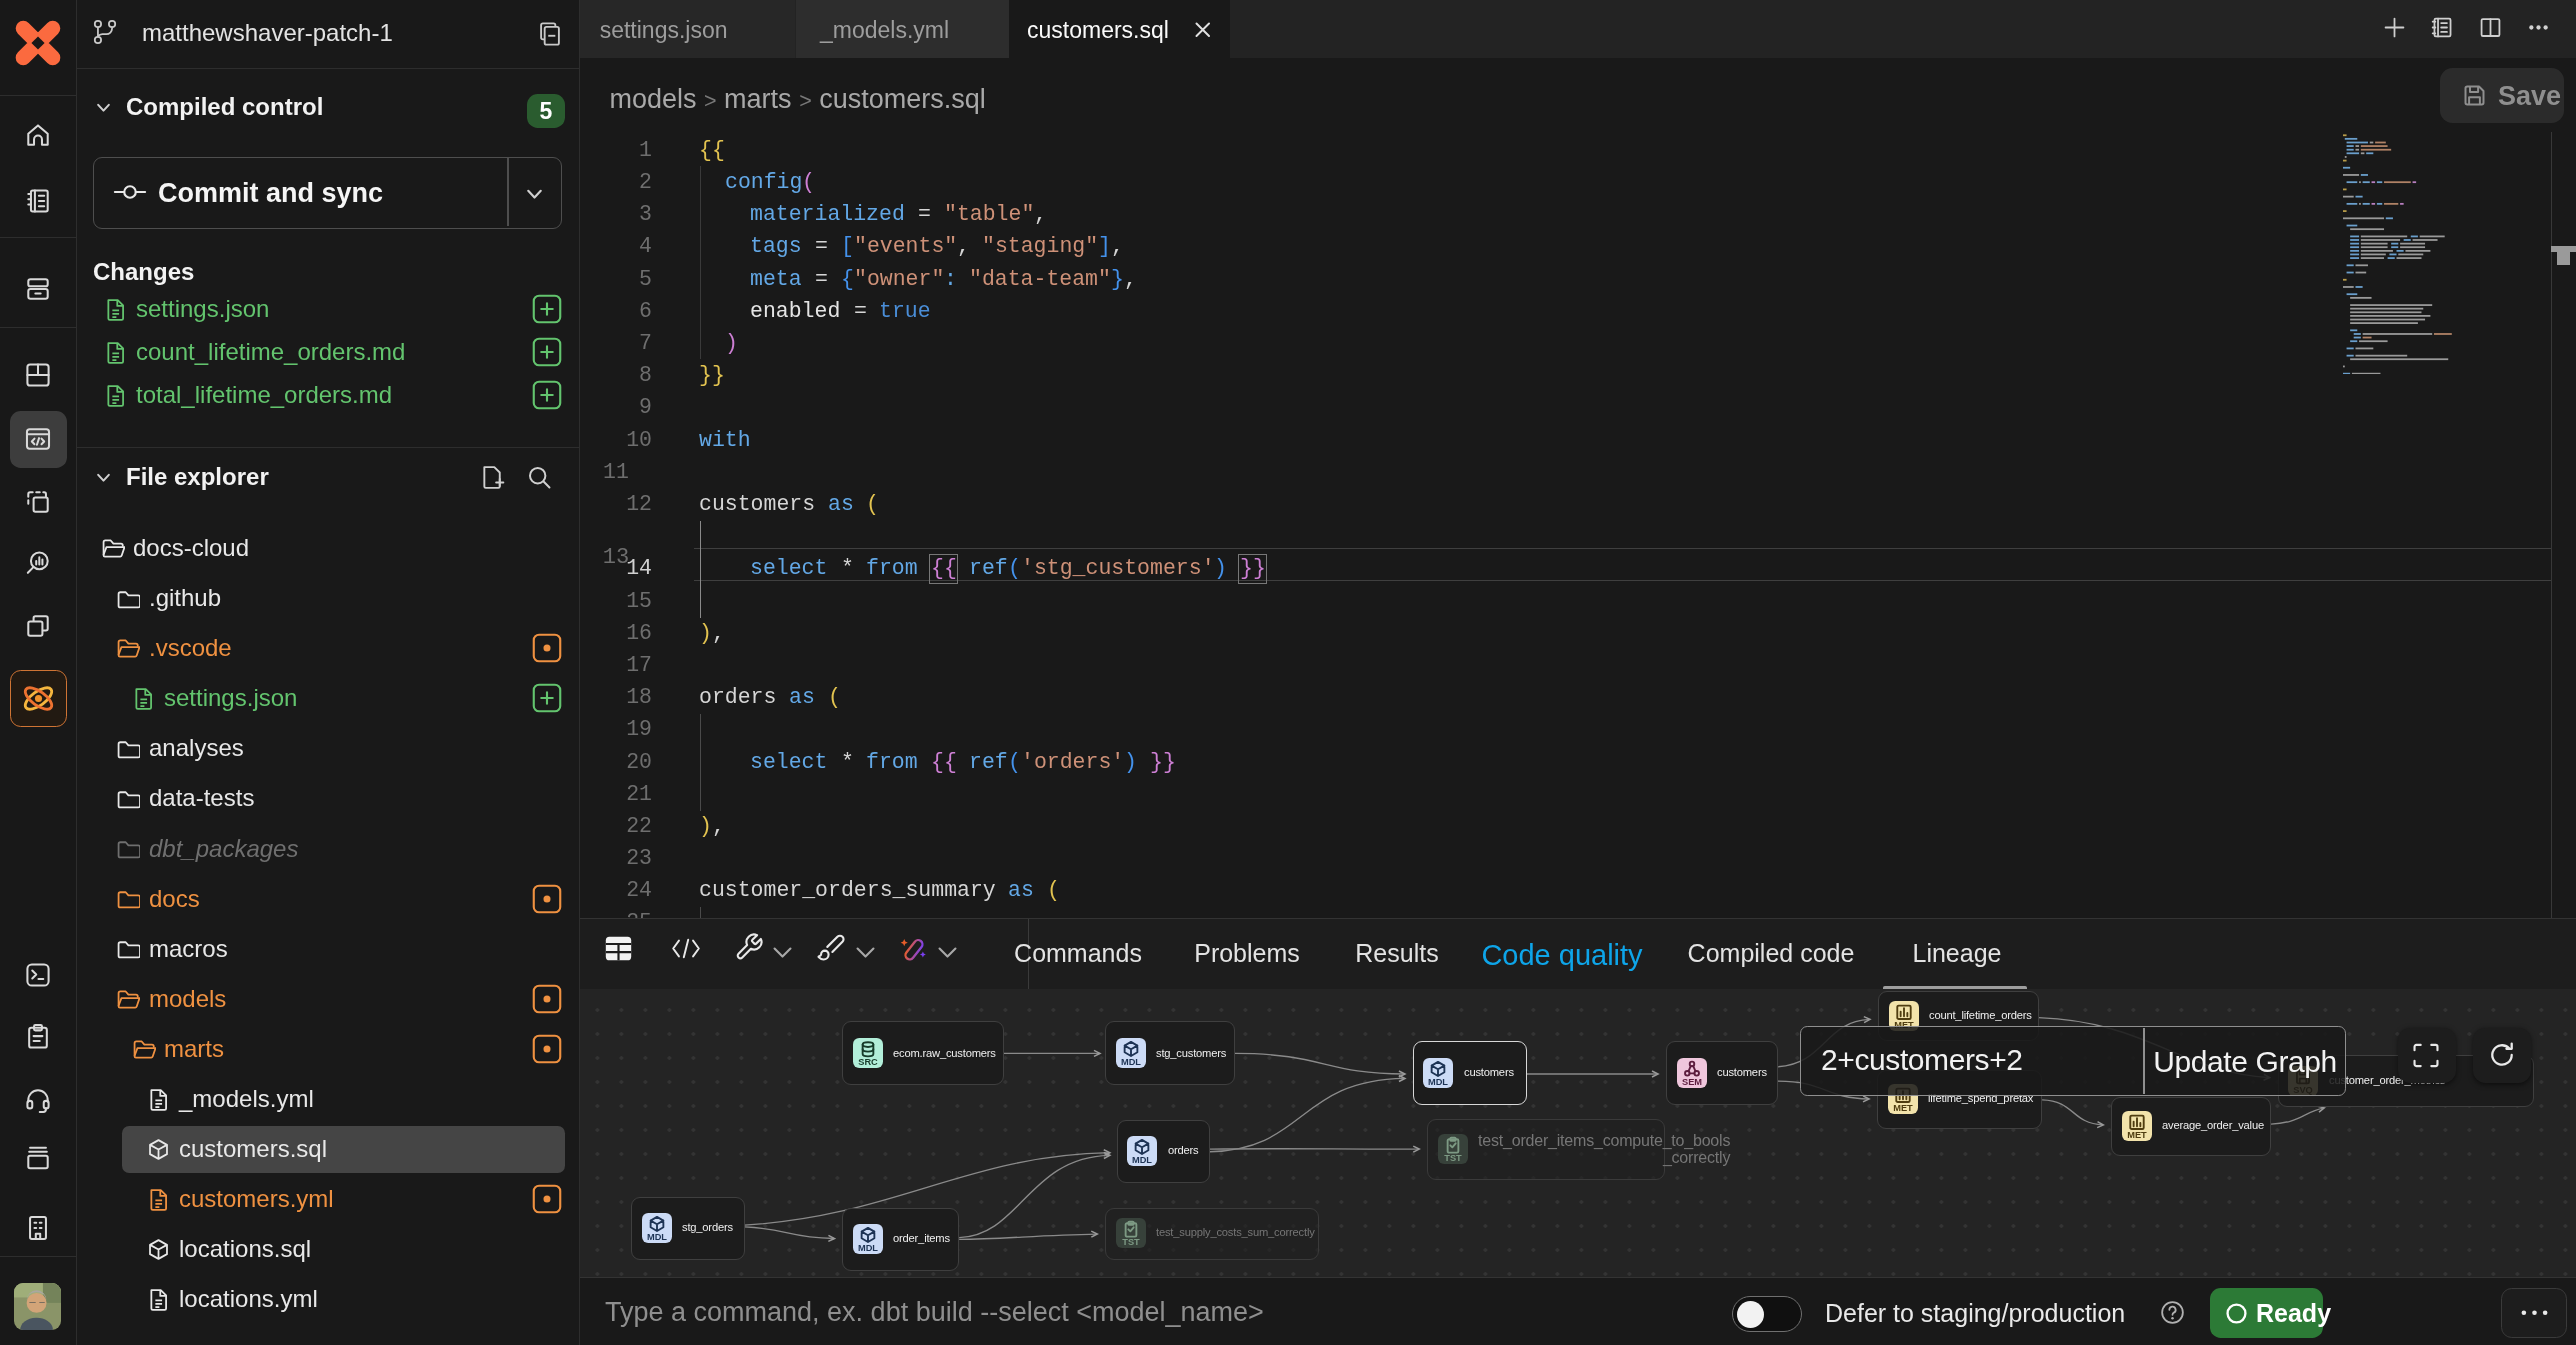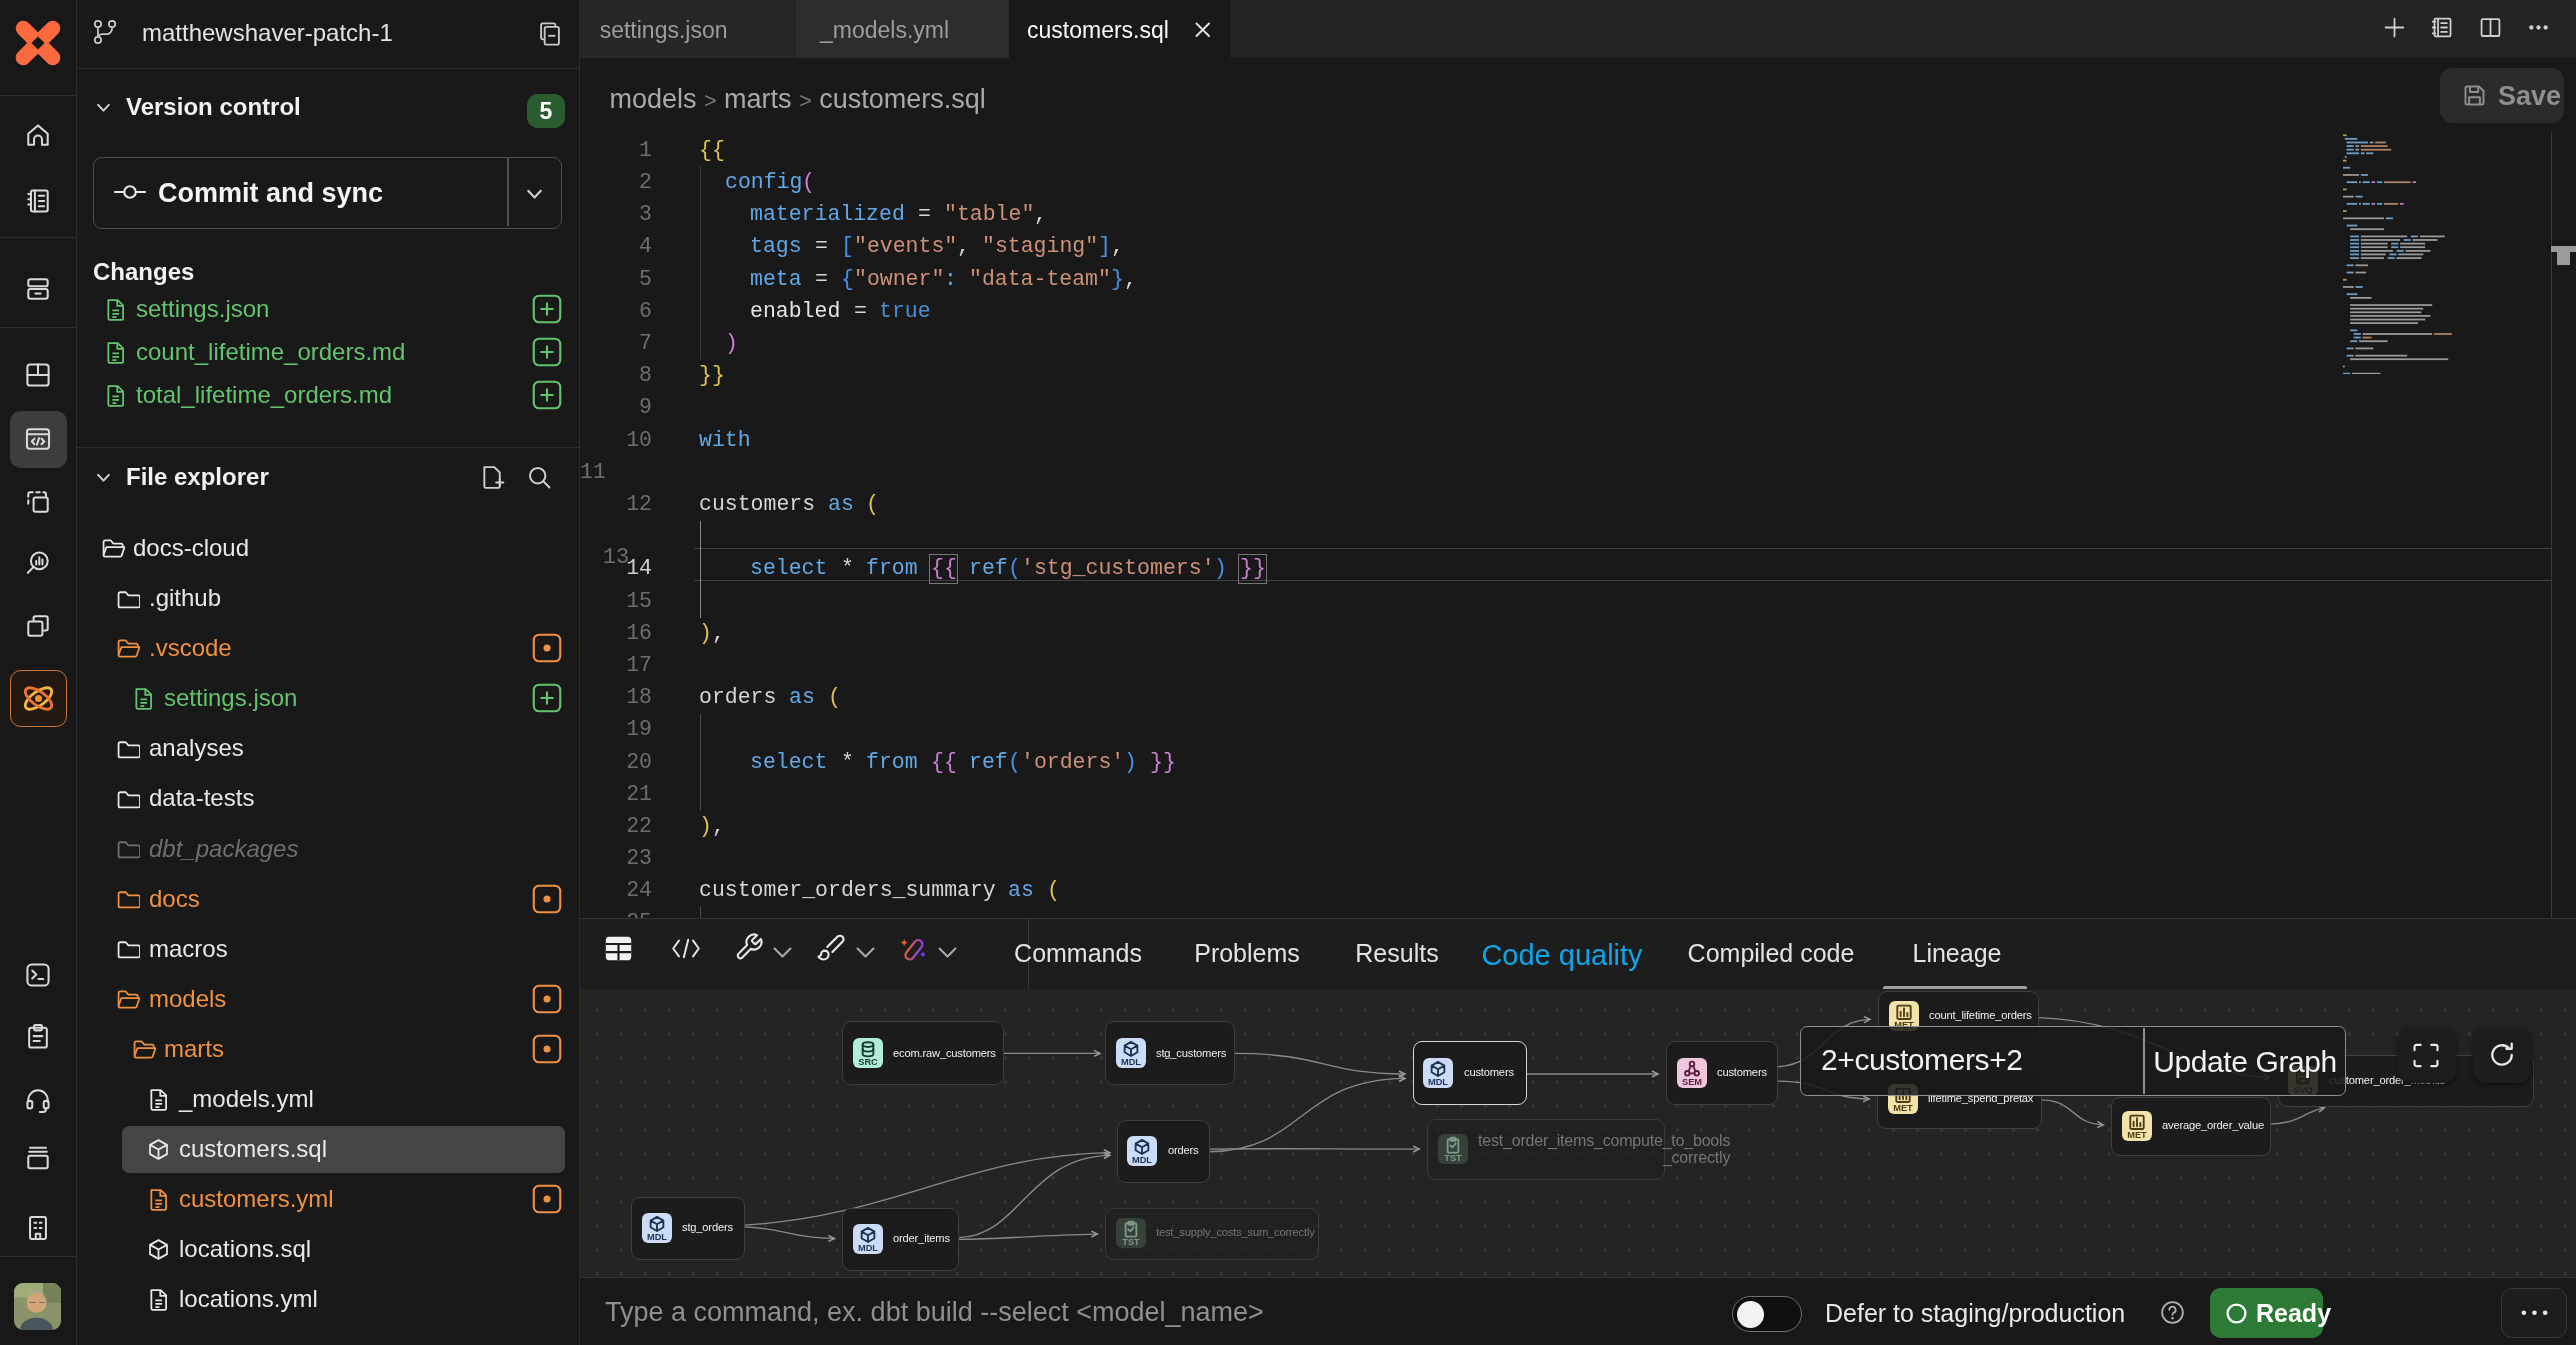--- a/index.html
+++ b/index.html
@@ -153,21 +153,21 @@
 <g fill="none" stroke="#c9c9c9" stroke-width="2.1" stroke-linejoin="round">
 <rect x="12" y="10" width="16" height="20" rx="2"></rect>
 <path d="M24 10 V8 a2 2 0 0 0 -2 -2 H10 a2 2 0 0 0 -2 2 v14 a2 2 0 0 0 2 2 h2"></path>
 <path d="M16 20 H24"></path>
 </g>
     </svg>
 <div class="a" style="left:0;top:68px;width:503px;height:0.9px;background:#2d2d2d;"></div>
 <svg class="ic" style="left:15px;top:96px" width="23" height="23" viewBox="0 0 26 26">
       <path d="M7 10 L13 16.5 L19 10" fill="none" stroke="#d0d0d0" stroke-width="2.3" stroke-linecap="round" stroke-linejoin="round"></path>
     </svg>
-<div class="a" style="left:49px;top:93px;font-size:24px;color:#f2f2f2;font-weight:700;">Version control</div>
+<div class="a" style="left:49px;top:93px;font-size:24px;color:#f2f2f2;font-weight:700;">Compiled control</div>
 <div class="a" style="left:450px;top:94px;width:38px;height:34px;background:#2a5c2f;border-radius:10.7px;color:#fff;font-size:23px;font-weight:600;text-align:center;line-height:34px;">5</div>
 <div class="a" style="left:16px;top:157px;width:469px;height:72px;border:1.8px solid #4e4e4e;border-radius:9px;box-sizing:border-box;"></div>
 <div class="a" style="left:430px;top:158px;width:1.8px;height:68px;background:#4e4e4e;"></div>
 <svg class="ic" style="left:36px;top:176px" width="34" height="32" viewBox="0 0 38 36">
 <g fill="none" stroke="#e8e8e8" stroke-width="2.4" stroke-linecap="round">
 <circle cx="19" cy="18" r="6.5"></circle>
         <path d="M2 18 H12.5 M25.5 18 H36"></path>
       </g>
     </svg>
 <div class="a" style="left:81px;top:178px;font-size:27px;color:#f5f5f5;font-weight:700;">Commit and sync</div>
@@ -438,21 +438,21 @@
 <span class="a mono" style="left:170px;top:298px;font-size:21.5px;line-height:27px;color:#e5e5e5;white-space:pre;">enabled</span>
     <span class="a mono" style="left:274px;top:298px;font-size:21.5px;line-height:27px;color:#d6d6d6;white-space:pre;">=</span>
     <span class="a mono" style="left:299px;top:298px;font-size:21.5px;line-height:27px;color:#4a8ed8;white-space:pre;">true</span>
 <div class="a mono" style="left:0px;top:330px;width:72px;text-align:right;font-size:21.5px;line-height:27px;color:#6e6e6e;">7</div>
 <span class="a mono" style="left:145px;top:330px;font-size:21.5px;line-height:27px;color:#cd7fd4;white-space:pre;">)</span>
 <div class="a mono" style="left:0px;top:362px;width:72px;text-align:right;font-size:21.5px;line-height:27px;color:#6e6e6e;">8</div>
 <span class="a mono" style="left:119px;top:362px;font-size:21.5px;line-height:27px;color:#e2c350;white-space:pre;">}}</span>
 <div class="a mono" style="left:0px;top:394px;width:72px;text-align:right;font-size:21.5px;line-height:27px;color:#6e6e6e;">9</div>
 <div class="a mono" style="left:0px;top:427px;width:72px;text-align:right;font-size:21.5px;line-height:27px;color:#6e6e6e;">10</div>
 <span class="a mono" style="left:119px;top:427px;font-size:21.5px;line-height:27px;color:#63a8e6;white-space:pre;">with</span>
-<div class="a mono" style="left:0px;top:459px;width:72px;text-align:left;font-size:21.5px;line-height:27px;color:#6e6e6e;">11</div>
+<div class="a mono" style="left:0px;top:459px;width:72px;text-align:center;font-size:21.5px;line-height:27px;color:#6e6e6e;">11</div>
 <div class="a mono" style="left:0px;top:491px;width:72px;text-align:right;font-size:21.5px;line-height:27px;color:#6e6e6e;">12</div>
 <span class="a mono" style="left:119px;top:491px;font-size:21.5px;line-height:27px;color:#d6d6d6;white-space:pre;">customers</span>
     <span class="a mono" style="left:248px;top:491px;font-size:21.5px;line-height:27px;color:#63a8e6;white-space:pre;">as</span>
     <span class="a mono" style="left:286px;top:491px;font-size:21.5px;line-height:27px;color:#e2c350;white-space:pre;">(</span>
 <div class="a mono" style="left:0px;top:544px;width:72px;text-align:center;font-size:22px;line-height:27px;color:#6e6e6e;">13</div>
 <div class="a mono" style="left:0px;top:555px;width:72px;text-align:right;font-size:21.5px;line-height:27px;color:#d0d0d0;">14</div>
 <span class="a mono" style="left:170px;top:555px;font-size:21.5px;line-height:27px;color:#63a8e6;white-space:pre;">select</span>
     <span class="a mono" style="left:261px;top:555px;font-size:21.5px;line-height:27px;color:#d6d6d6;white-space:pre;">*</span>
     <span class="a mono" style="left:286px;top:555px;font-size:21.5px;line-height:27px;color:#63a8e6;white-space:pre;">from</span>
     <span class="a mono" style="left:351px;top:555px;font-size:21.5px;line-height:27px;color:#cd7fd4;white-space:pre;">{{</span>

